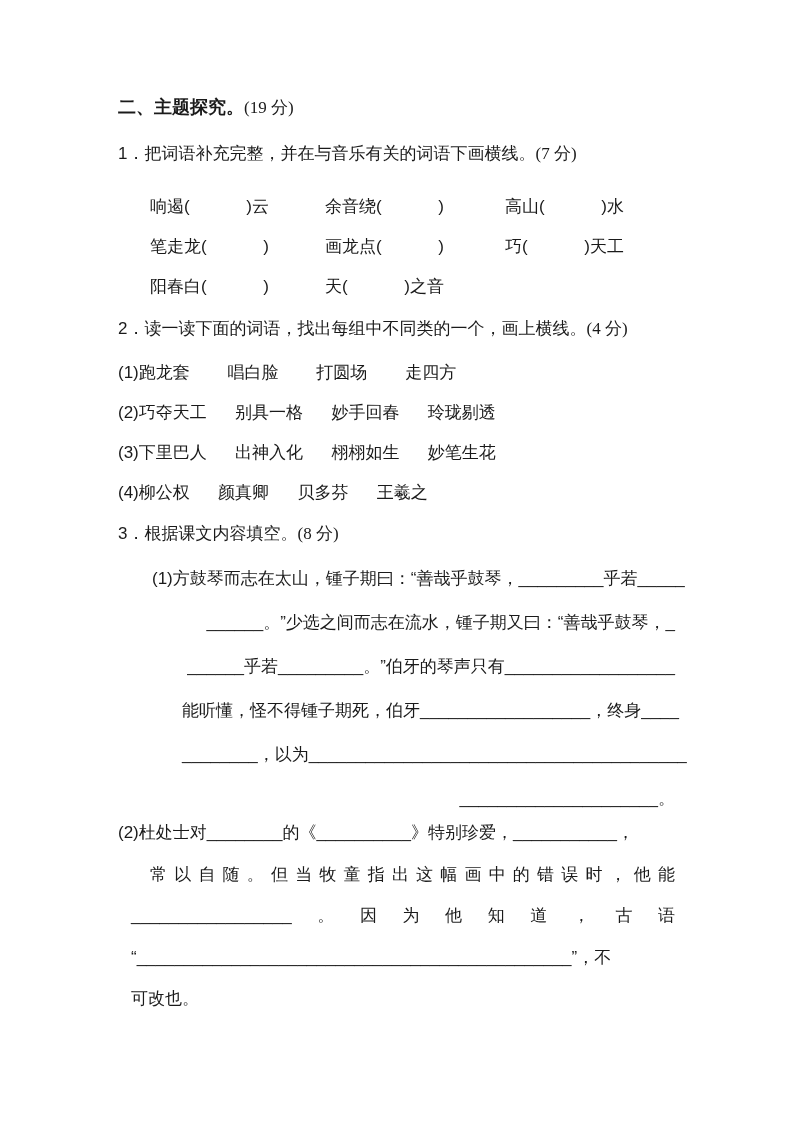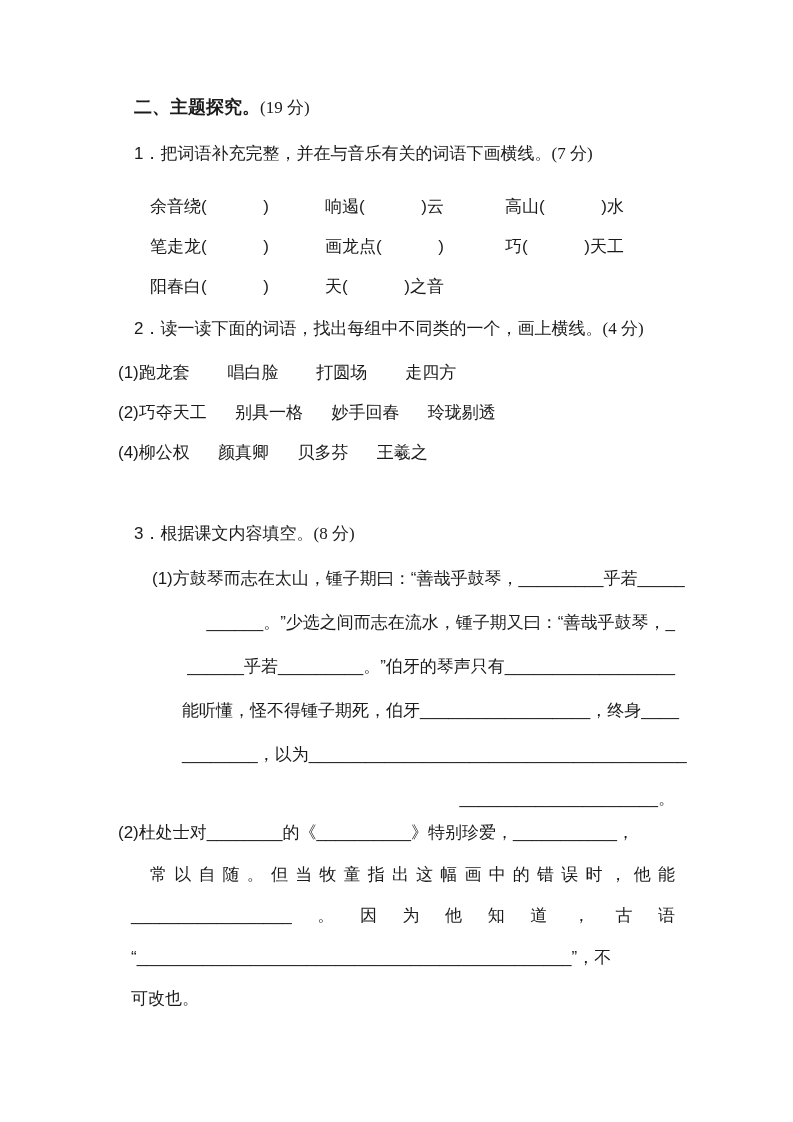--- a/index.html
+++ b/index.html
@@ -5,21 +5,21 @@
   html,body{margin:0;padding:0;}
   body{
     width:793px;height:1122px;
     background:#ffffff;
     font-family:"Liberation Sans",sans-serif;
     color:#1a1a1a;
     position:relative;
     overflow:hidden;
   }
   .sheet{position:absolute;left:118px;top:94px;width:557px;font-size:17px;line-height:22px;}
-  .line{position:absolute;left:16px;width:557px;white-space:nowrap;}
+  .line{position:absolute;left:0;width:557px;white-space:nowrap;}
   .section-title{font-weight:bold;font-size:18px;}
   .score{font-family:"Liberation Serif",serif;font-weight:normal;font-size:17px;}
   .grid{
     position:absolute;left:32px;top:102px;
     display:grid;
     grid-template-columns:175px 180px auto;
     grid-auto-rows:40px;
   }
   .cell{white-space:pre;}
   .list{position:absolute;left:0;width:557px;}
@@ -40,37 +40,38 @@
 
   <div class="line" style="top:2px">
     <span class="section-title">二、主题探究。</span><span class="score">(19 分)</span>
   </div>
 
   <div class="line" style="top:49px">
     <span>1．把词语补充完整，并在与音乐有关的词语下画横线。</span><span class="score">(7 分)</span>
   </div>
 
   <div class="grid">
+    <div class="cell">响遏(            )云</div>
     <div class="cell">余音绕(            )</div>
-    <div class="cell">响遏(            )云</div>
     <div class="cell">高山(            )水</div>
     <div class="cell">笔走龙(            )</div>
     <div class="cell">画龙点(            )</div>
     <div class="cell">巧(            )天工</div>
     <div class="cell">阳春白(            )</div>
     <div class="cell">天(            )之音</div>
   </div>
 
   <div class="line" style="top:224px">
     <span>2．读一读下面的词语，找出每组中不同类的一个，画上横线。</span><span class="score">(4 分)</span>
   </div>
 
   <div class="list" style="top:268px">
     <div class="item">(1)跑龙套        唱白脸        打圆场        走四方</div>
     <div class="item">(2)巧夺天工      别具一格      妙手回春      玲珑剔透</div>
+    <div class="item">(3)下里巴人      出神入化      栩栩如生      妙笔生花</div>
     <div class="item">(4)柳公权      颜真卿      贝多芬      王羲之</div>
   </div>
 
   <div class="line" style="top:429px">
     <span>3．根据课文内容填空。</span><span class="score">(8 分)</span>
   </div>
 
   <div class="blk blk1" style="top:474px">
     <div class="bline">(1)方鼓琴而志在太山，锺子期曰：“善哉乎鼓琴，_________乎若_____</div>
     <div class="bline ind30">______。”少选之间而志在流水，锺子期又曰：“善哉乎鼓琴，_</div>

